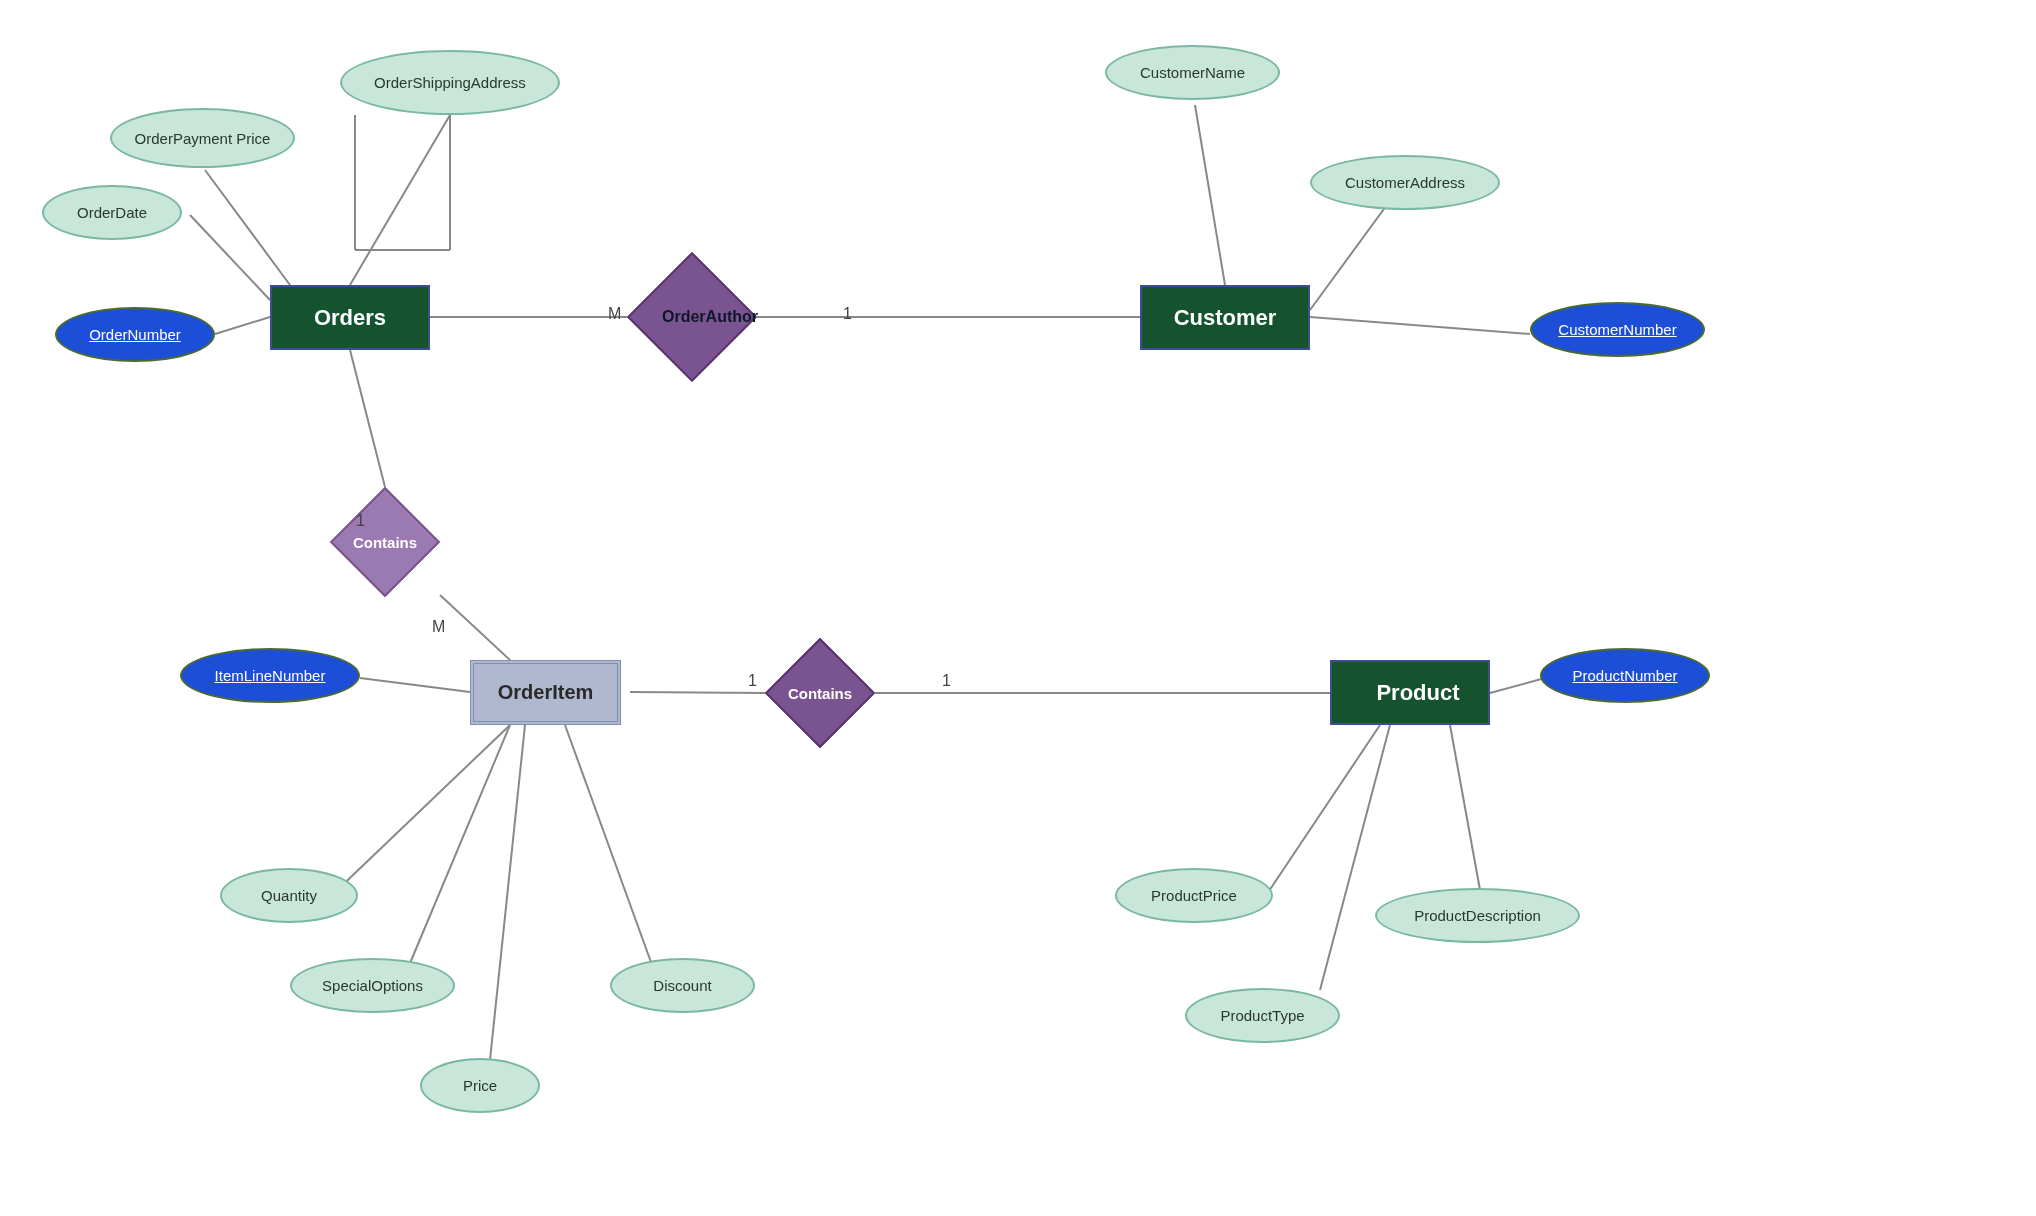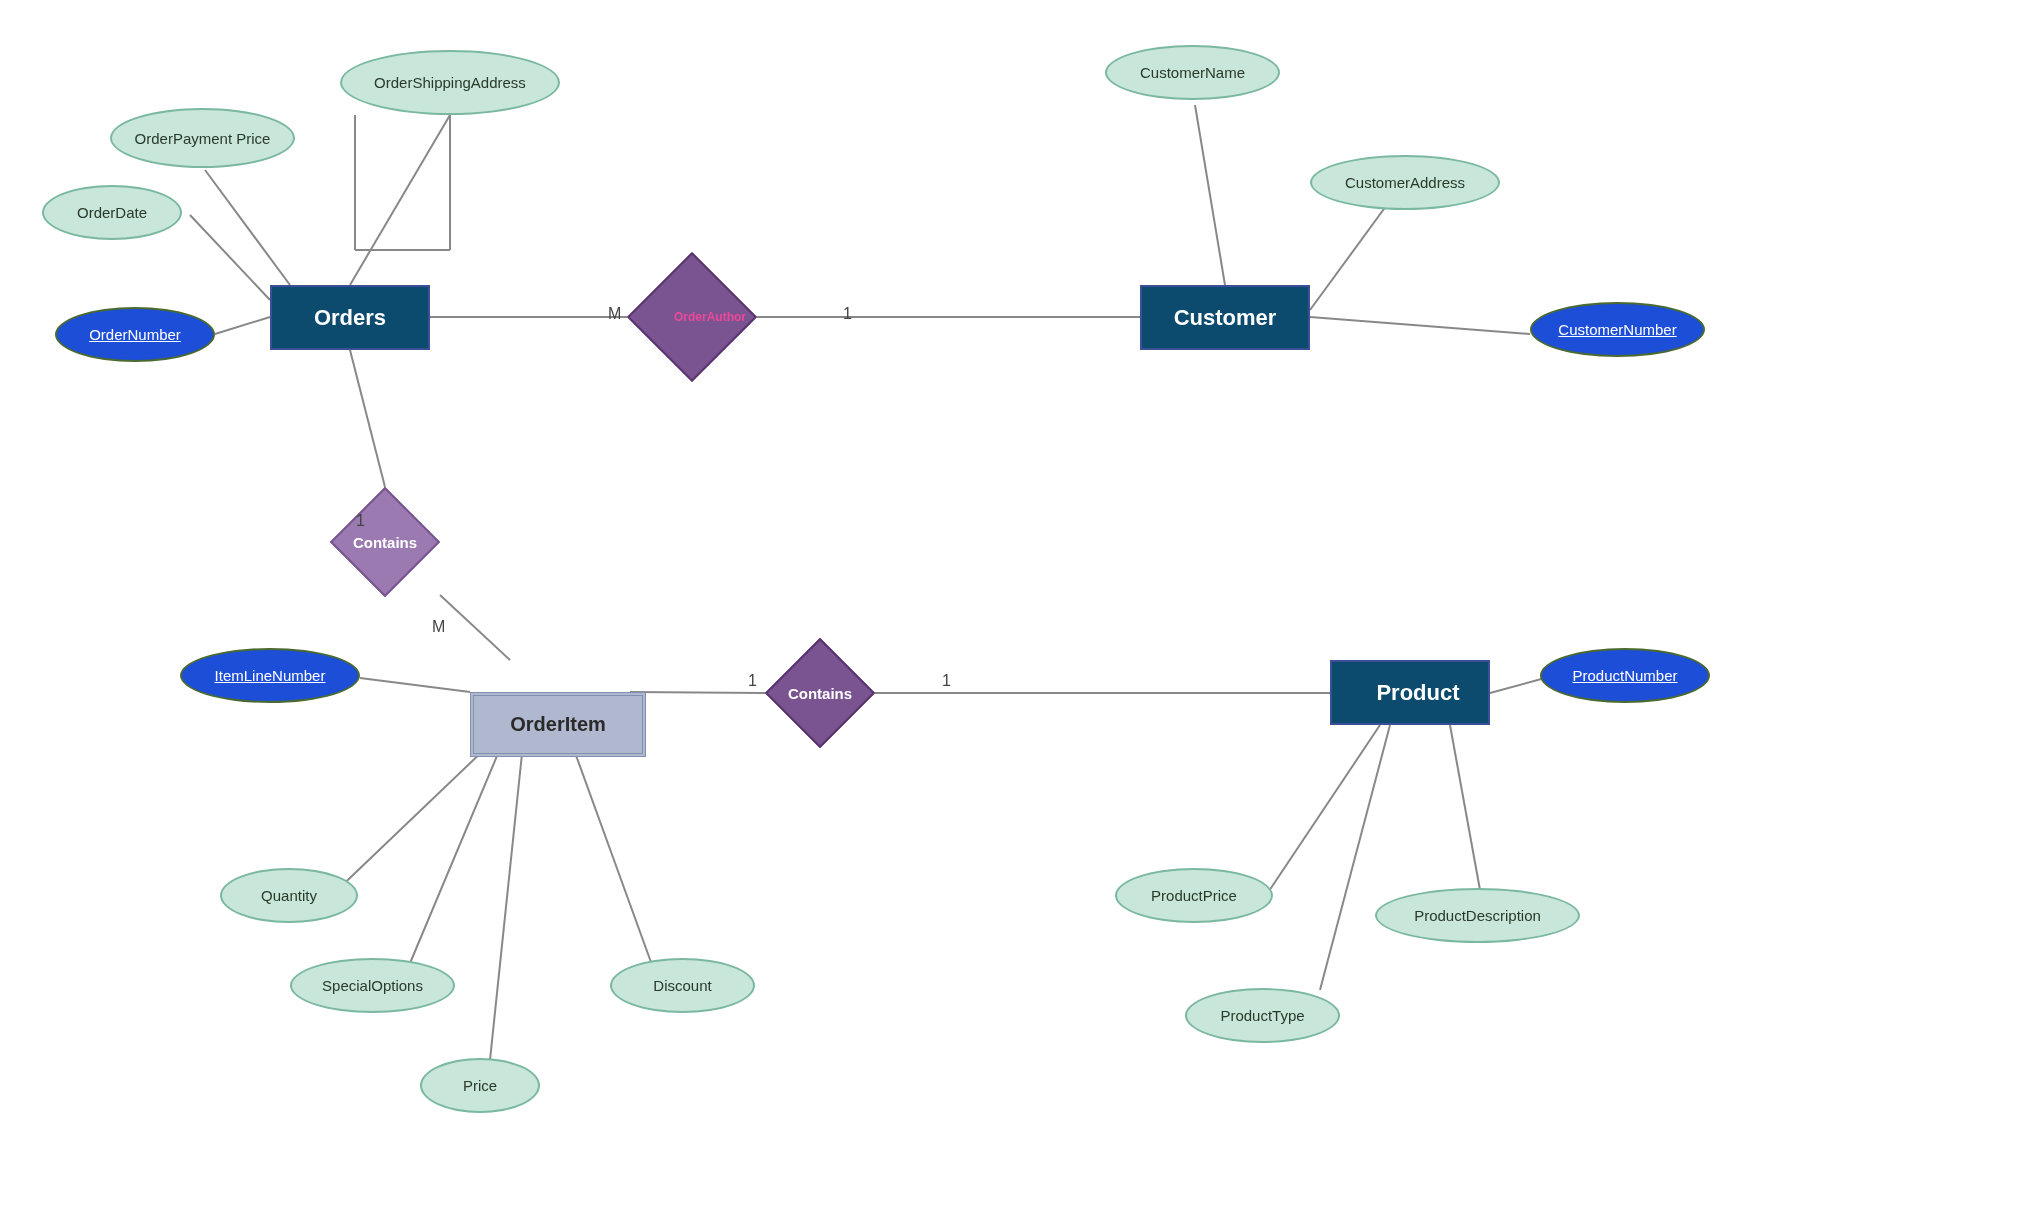--- a/index.html
+++ b/index.html
@@ -19,21 +19,21 @@
     svg.lines {
       position: absolute;
       top: 0; left: 0;
       width: 2036px;
       height: 1216px;
       pointer-events: none;
     }
     
     .entity {
       position: absolute;
-      background: #0c4a6e;
+      background: #14532d;
       color: white;
       font-weight: bold;
       font-size: 22px;
       display: flex;
       align-items: center;
       justify-content: center;
       border: 2px solid #3a4f98;
     }
     .entity-weak {
       position: absolute;
@@ -160,31 +160,31 @@
   </svg>
 
   <div class="entity" style="left:270px; top:285px; width:160px; height:65px;">
     <span>Orders</span>
   </div>
 
   <div class="entity" style="left:1140px; top:285px; width:170px; height:65px;">
     <span>Customer</span>
   </div>
 
-  <div class="entity-weak" style="left:470px; top:692px; width:176px; height:65px; border: 4px double #8090b0;">
+  <div class="entity-weak" style="left:470px; top:660px; width:151px; height:65px; border: 4px double #8090b0;">
     <span>OrderItem</span>
   </div>
 
   <div class="entity" style="left:1330px; top:660px; width:160px; height:65px;padding-left:16px;">
     <span>Product</span>
   </div>
 
   <div class="diamond-container" style="left:627px; top:252px; width:130px; height:130px;">
     <div class="diamond" style="width:92px; height:92px; background:#7a5490; border:2px solid #5a3470;"></div>
-    <span class="diamond-label" style="font-size:12px; color:#ec4899; position:relative; z-index:3;margin-left:36px;">OrderAuthor</span>
+    <span class="diamond-label" style="font-size:16px; color:#0f172a; position:relative; z-index:3;margin-left:36px;">OrderAuthor</span>
   </div>
 
   <div class="diamond-container" style="left:330px; top:487px; width:110px; height:110px;">
     <div class="diamond" style="width:78px; height:78px; background:#9a7ab0; border:2px solid #7a5490;"></div>
     <span class="diamond-label" style="font-size:15px; color:white; position:relative; z-index:3;">Contains</span>
   </div>
 
   <div class="diamond-container" style="left:765px; top:638px; width:110px; height:110px;">
     <div class="diamond" style="width:78px; height:78px; background:#7a5490; border:2px solid #5a3470;"></div>
     <span class="diamond-label" style="font-size:15px; color:white; position:relative; z-index:3;">Contains</span>

